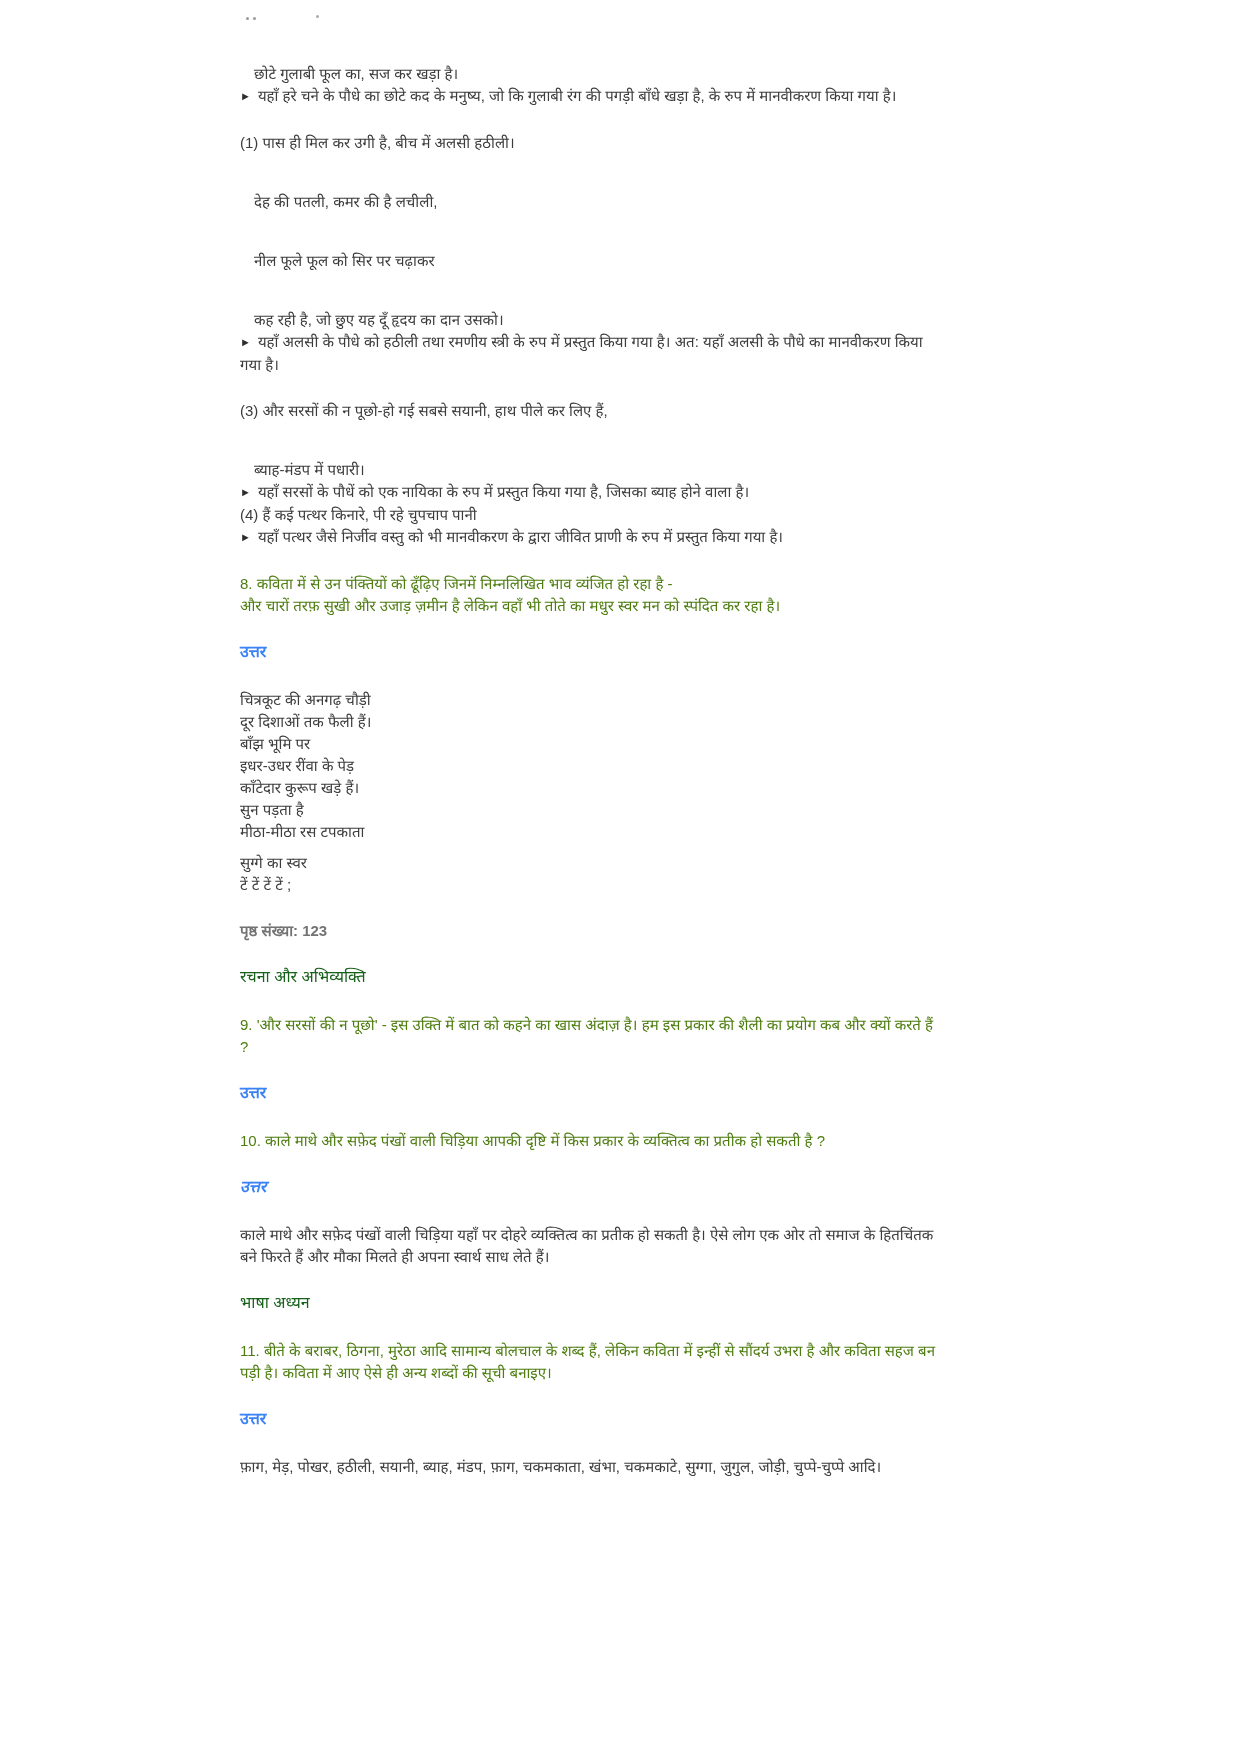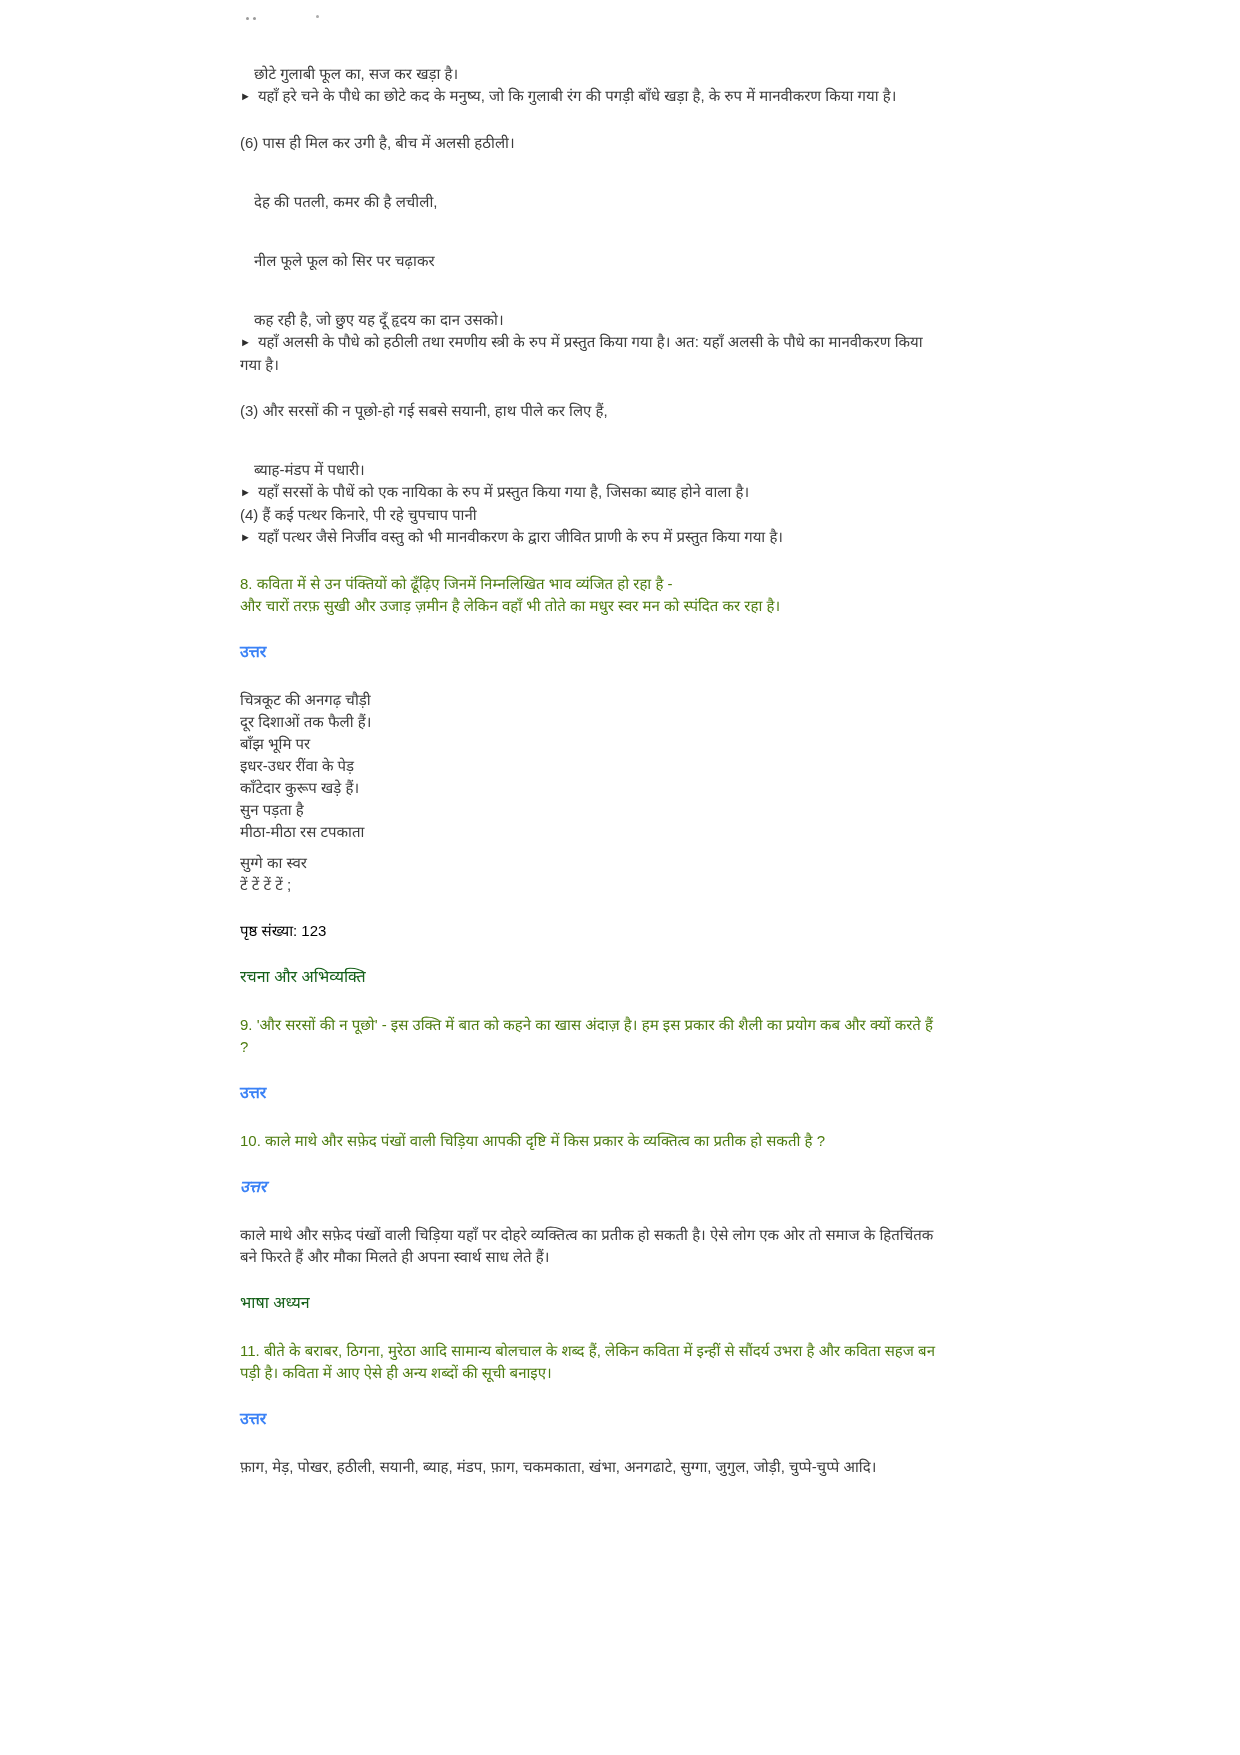--- a/index.html
+++ b/index.html
@@ -24,21 +24,21 @@
   .line { margin: 0; }
   .indent { padding-left: 14px; margin-top: 37px; }
   .tri {
     font-size: 11px;
     margin-right: 7px;
     position: relative;
     top: -1px;
     color: #2c2c2c;
   }
   .red { color: #4d7c0f; }
-  .pink { color: #000000; font-weight: normal; }
+  .pink { color: #737373; font-weight: bold; }
   .green-heading {
     color: #17611b;
     font-weight: normal;
     font-size: 16px;
     margin: 0 0 26px 0;
   }
   .answer-label {
     font-weight: bold;
     color: #3b82f6;
     font-size: 16px;
@@ -65,21 +65,21 @@
 <div class="content">
 
   <div class="top-artifact"></div>
 
   <div class="block">
     <div class="line indent">छोटे गुलाबी फूल का, सज कर खड़ा है।</div>
     <div class="line"><span class="tri">►</span><span>यहाँ हरे चने के पौधे का छोटे कद के मनुष्य, जो कि गुलाबी रंग की पगड़ी बाँधे खड़ा है, के रुप में मानवीकरण किया गया है।</span></div>
   </div>
 
   <div class="block">
-    <div class="line">(6) पास ही मिल कर उगी है, बीच में अलसी हठीली।</div>
+    <div class="line">(1) पास ही मिल कर उगी है, बीच में अलसी हठीली।</div>
     <div class="line indent">देह की पतली, कमर की है लचीली,</div>
     <div class="line indent">नील फूले फूल को सिर पर चढ़ाकर</div>
     <div class="line indent">कह रही है, जो छुए यह दूँ हृदय का दान उसको।</div>
     <div class="line"><span class="tri">►</span><span>यहाँ अलसी के पौधे को हठीली तथा रमणीय स्त्री के रुप में प्रस्तुत किया गया है। अत: यहाँ अलसी के पौधे का मानवीकरण किया गया है।</span></div>
   </div>
 
   <div class="block">
     <div class="line">(3) और सरसों की न पूछो-हो गई सबसे सयानी, हाथ पीले कर लिए हैं,</div>
     <div class="line indent">ब्याह-मंडप में पधारी।</div>
     <div class="line"><span class="tri">►</span><span>यहाँ सरसों के पौधें को एक नायिका के रुप में प्रस्तुत किया गया है, जिसका ब्याह होने वाला है।</span></div>
@@ -120,15 +120,15 @@
   <div class="answer-label italic">उत्तर</div>
 
   <div class="block">काले माथे और सफ़ेद पंखों वाली चिड़िया यहाँ पर दोहरे व्यक्तित्व का प्रतीक हो सकती है। ऐसे लोग एक ओर तो समाज के हितचिंतक बने फिरते हैं और मौका मिलते ही अपना स्वार्थ साध लेते हैं।</div>
 
   <div class="green-heading">भाषा अध्यन</div>
 
   <div class="block red">11. बीते के बराबर, ठिगना, मुरेठा आदि सामान्य बोलचाल के शब्द हैं, लेकिन कविता में इन्हीं से सौंदर्य उभरा है और कविता सहज बन पड़ी है। कविता में आए ऐसे ही अन्य शब्दों की सूची बनाइए।</div>
 
   <div class="answer-label">उत्तर</div>
 
-  <div class="block">फ़ाग, मेड़, पोखर, हठीली, सयानी, ब्याह, मंडप, फ़ाग, चकमकाता, खंभा, अनगढाटे, सुग्गा, जुगुल, जोड़ी, चुप्पे-चुप्पे आदि।</div>
+  <div class="block">फ़ाग, मेड़, पोखर, हठीली, सयानी, ब्याह, मंडप, फ़ाग, चकमकाता, खंभा, चकमकाटे, सुग्गा, जुगुल, जोड़ी, चुप्पे-चुप्पे आदि।</div>
 
 </div>
 
 </body></html>

